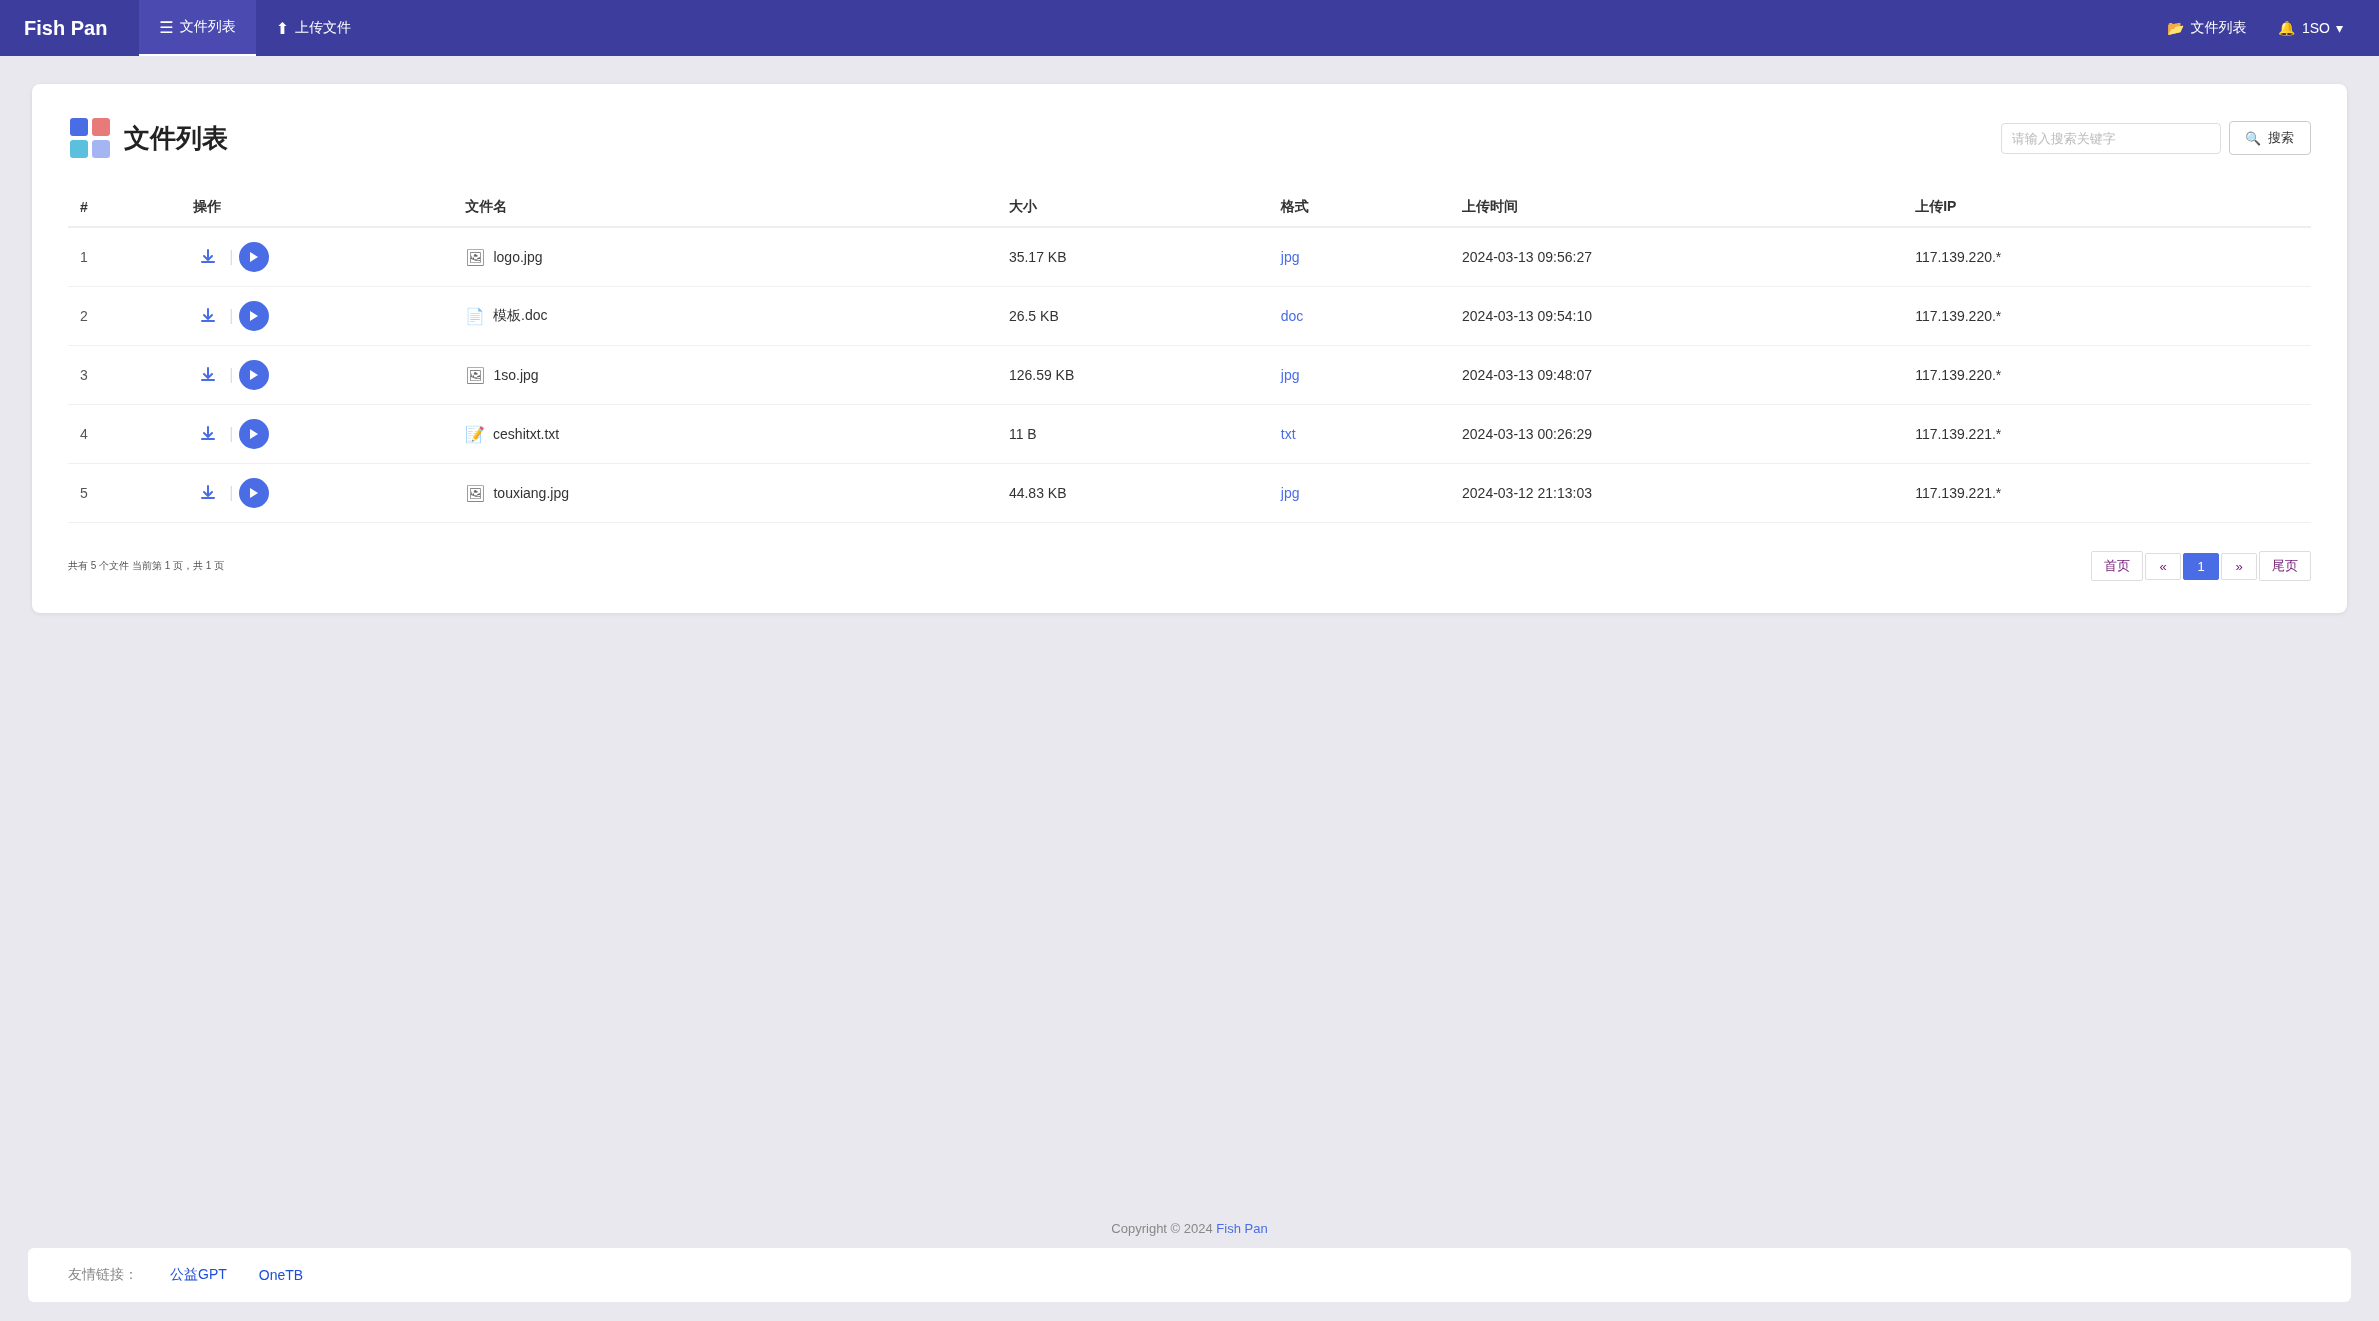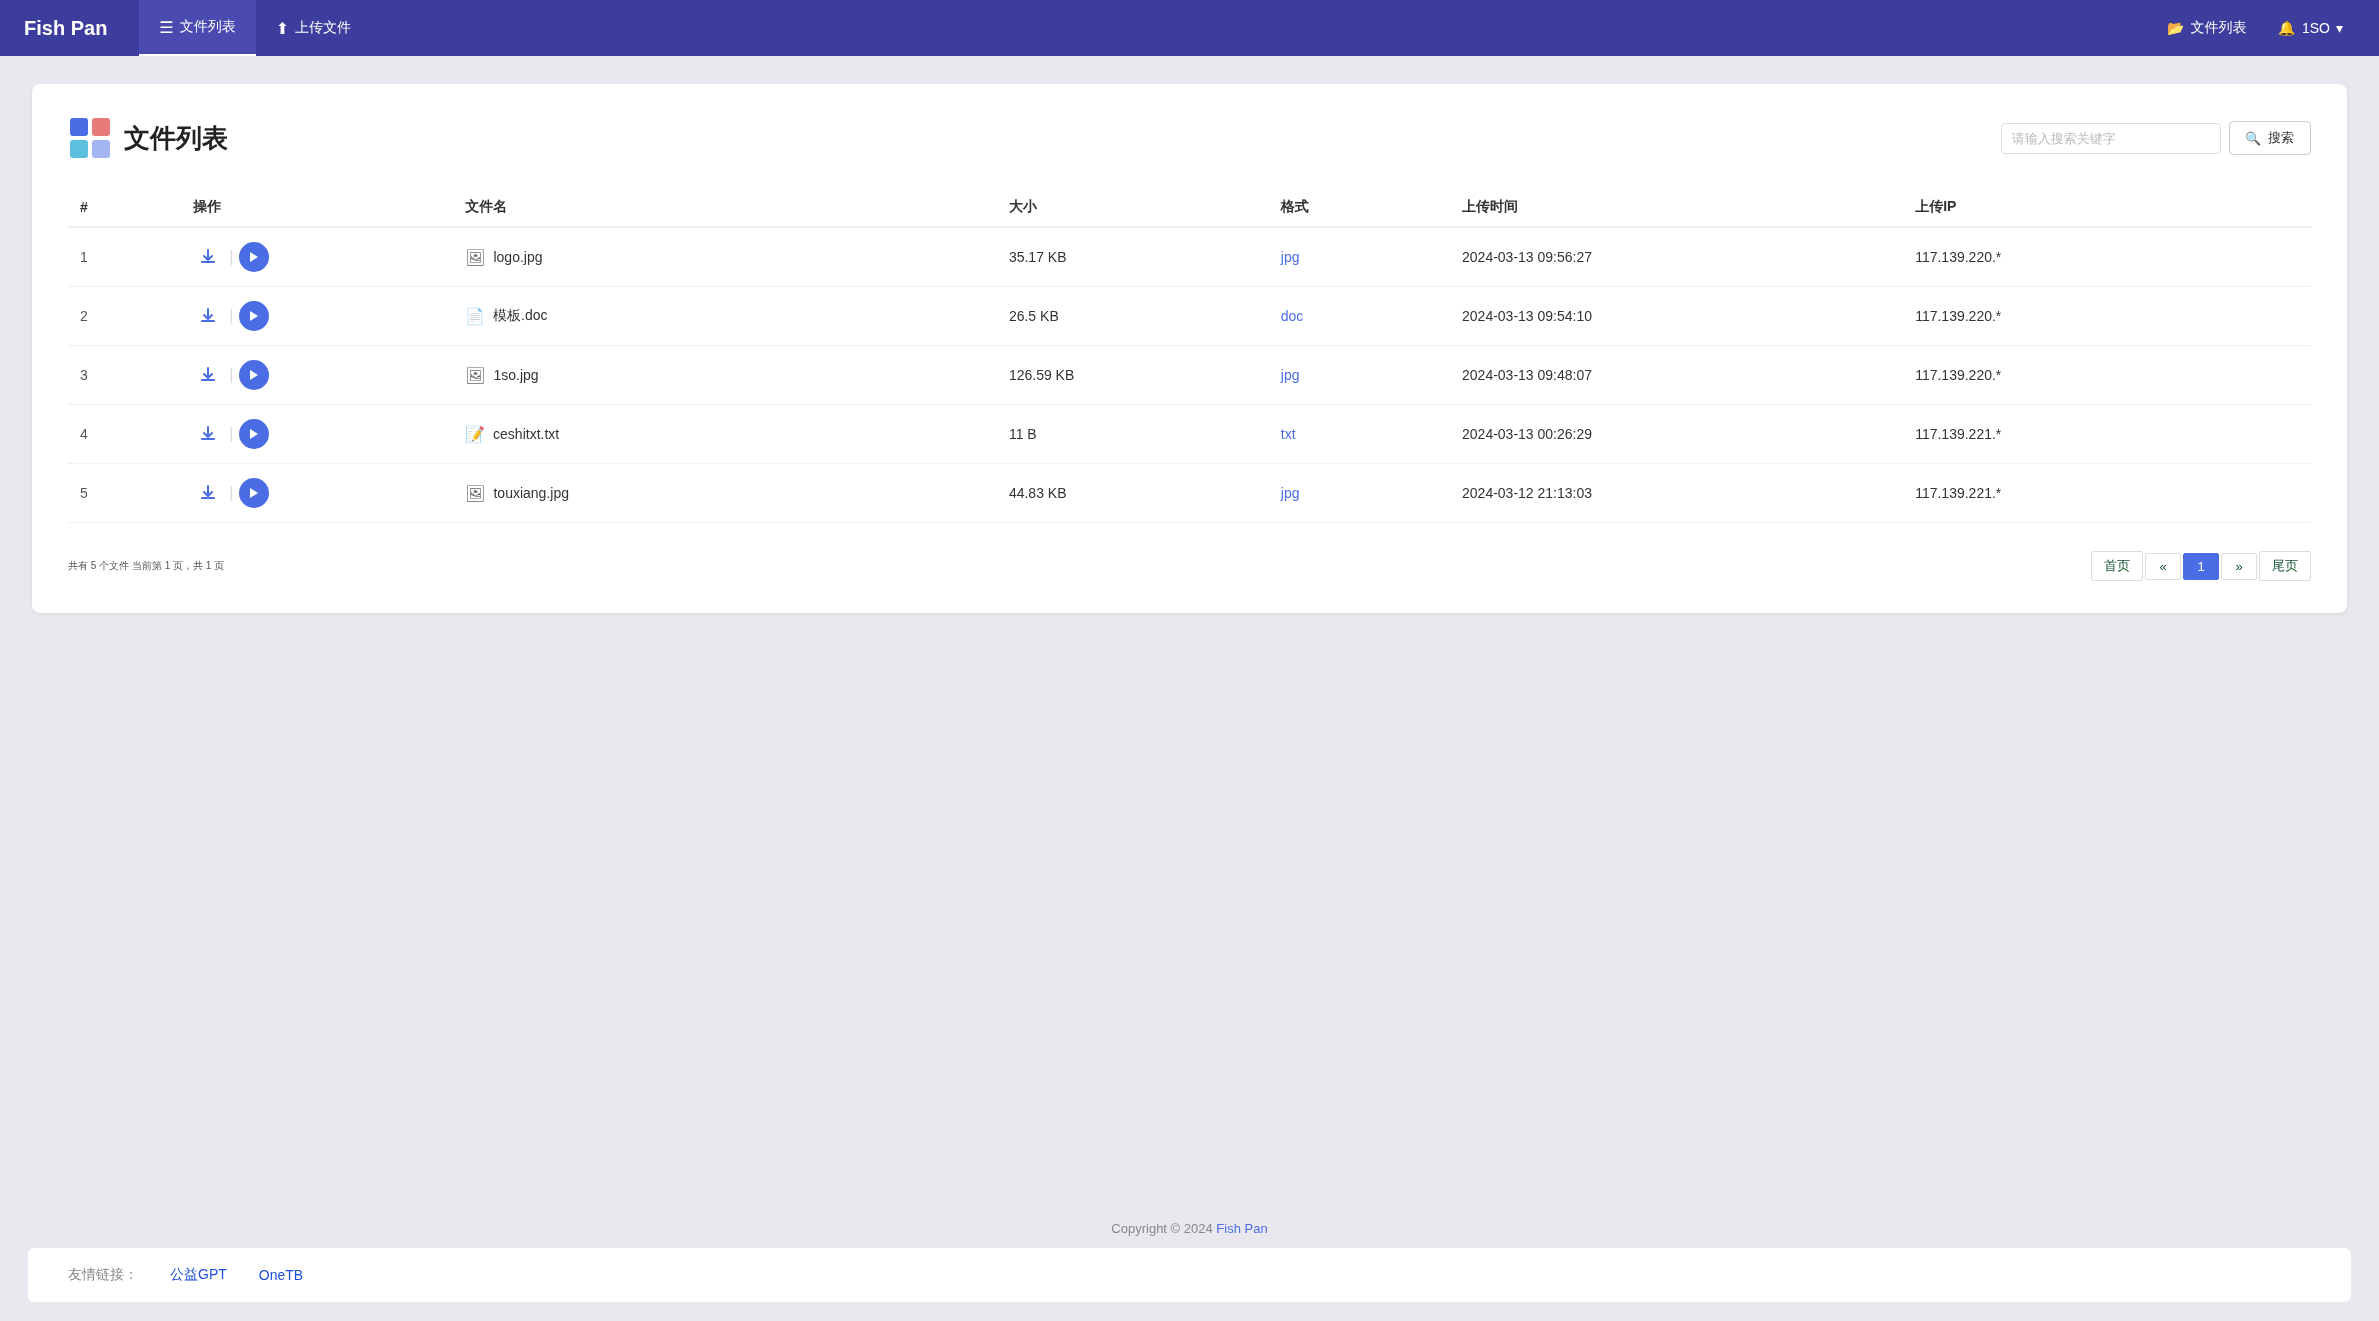--- a/index.html
+++ b/index.html
@@ -215,21 +215,21 @@
       display: flex;
       gap: 2px;
       align-items: center;
     }
     .page-btn {
       border: 1px solid #ddd;
       background: #fff;
       padding: 5px 12px;
       font-size: 13px;
       cursor: pointer;
-      color: #14532d;
+      color: #701a75;
       border-radius: 2px;
       min-width: 36px;
       text-align: center;
     }
     .page-btn.active {
       background: #4a6de5;
       color: #fff;
       border-color: #4a6de5;
     }
 

